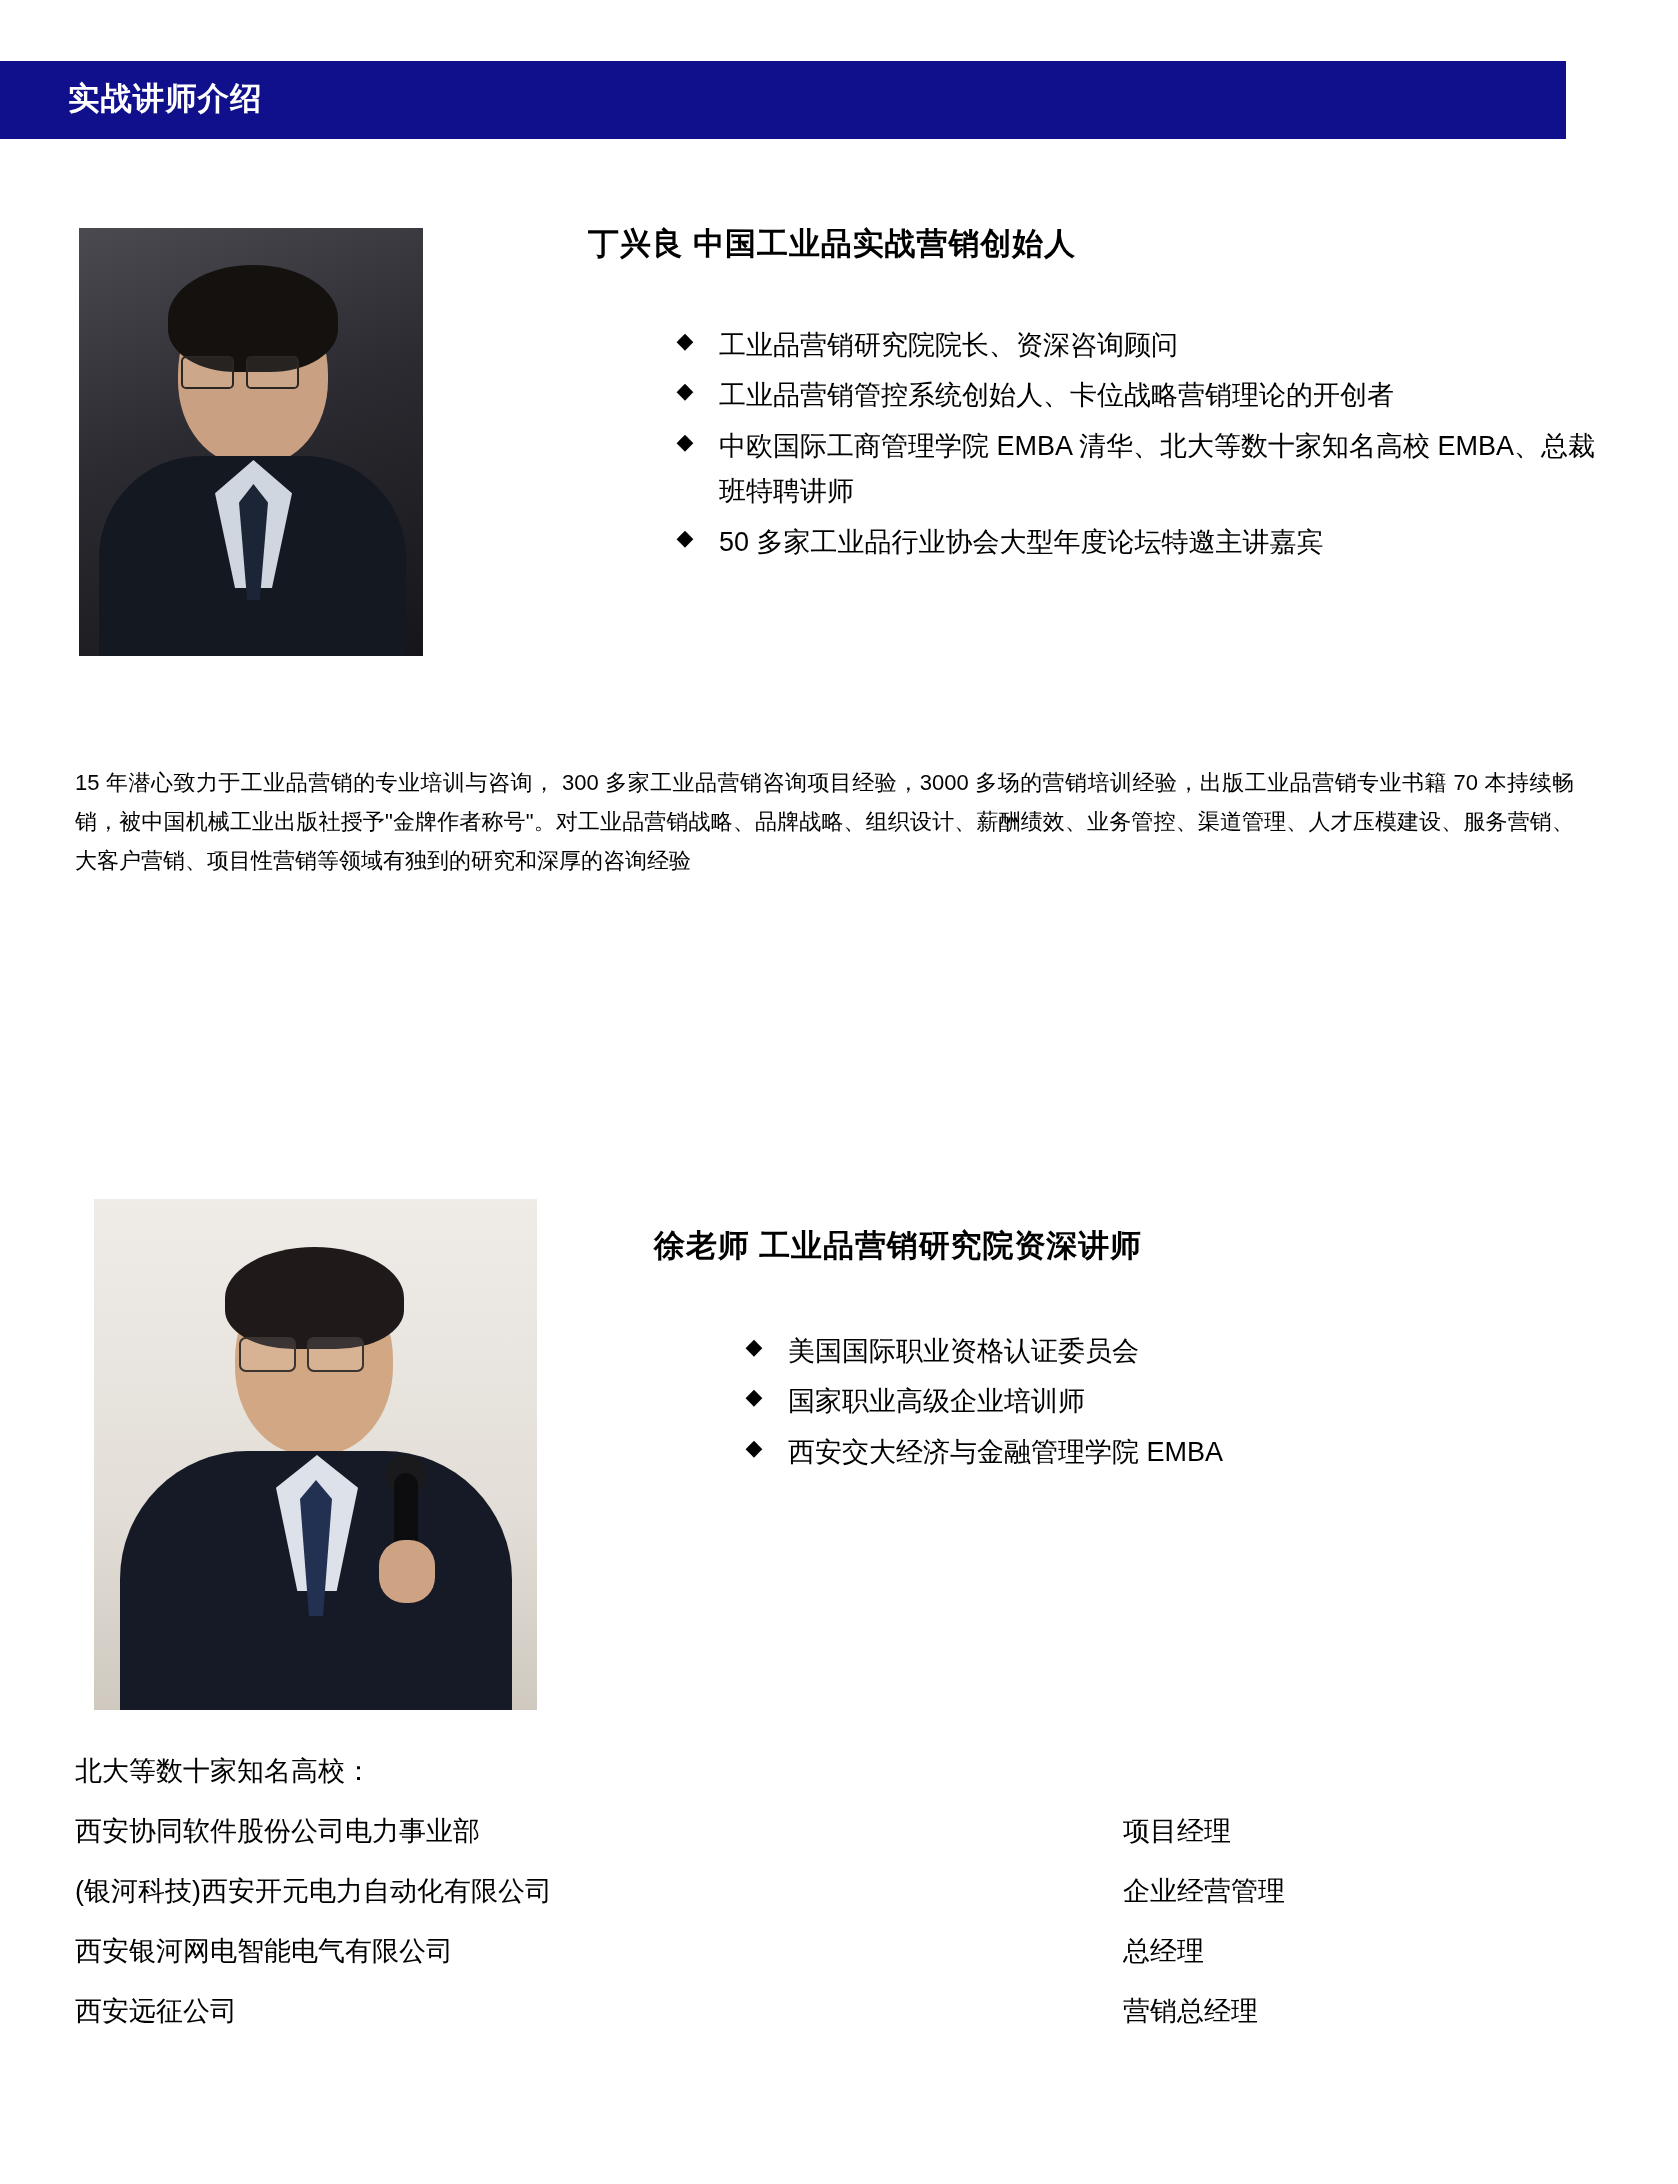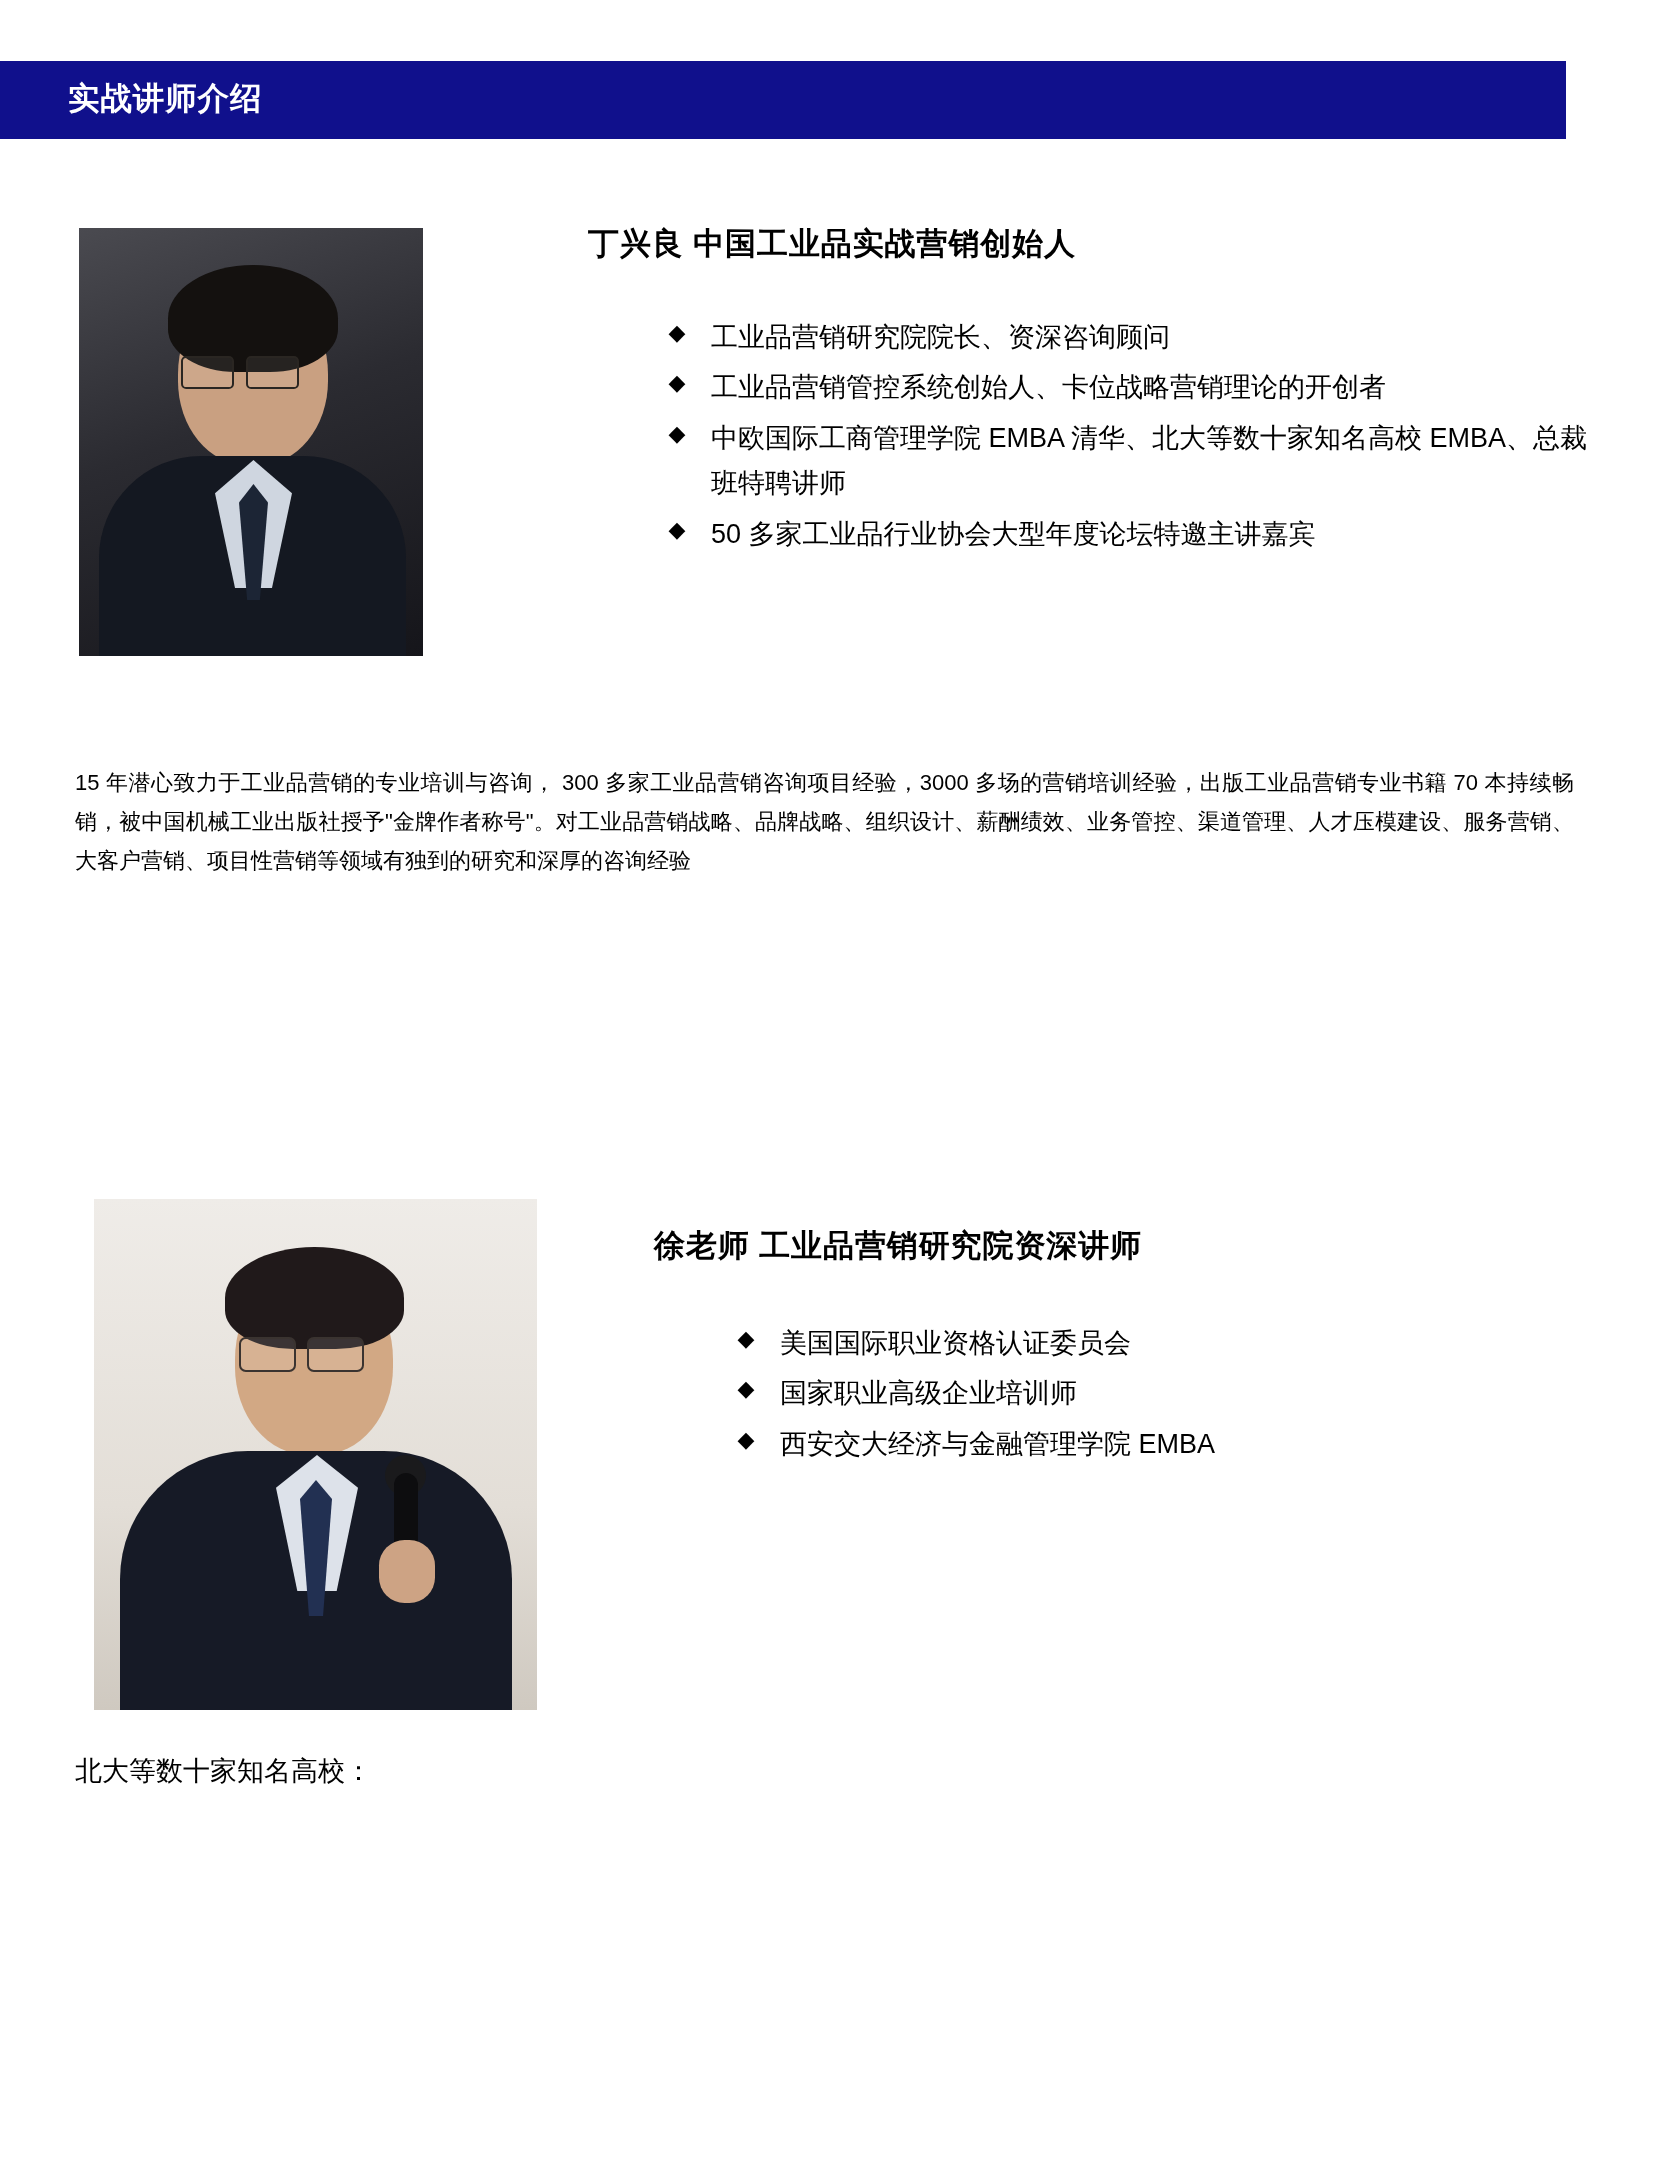--- a/index.html
+++ b/index.html
@@ -120,21 +120,21 @@
     position: absolute;
     left: 588px;
     top: 223px;
     font-size: 31px;
     font-weight: bold;
     letter-spacing: 0.9px;
   }
 
   ul.bullets {
     list-style: none;
-    margin: 8px;
+    margin: 16px;
     padding: 0;
   }
   ul.bullets li {
     position: relative;
     padding-left: 56px;
     font-size: 27px;
     line-height: 1.68;
     margin: 0 0 5.1px 0;
   }
   ul.bullets li:before {
@@ -346,15 +346,35 @@
   <div class="t2-name">徐老师  工业品营销研究院资深讲师</div>
 
   <ul class="bullets t2-bullets">
     <li>美国国际职业资格认证委员会</li>
     <li>国家职业高级企业培训师</li>
     <li>西安交大经济与金融管理学院  EMBA</li>
   </ul>
 
   <div class="exp-title">北大等数十家知名高校：</div>
 
+  <table class="exp-table">
+    <tbody>
+      <tr>
+        <td class="col-company">西安协同软件股份公司电力事业部</td>
+        <td class="col-role">项目经理</td>
+      </tr>
+      <tr>
+        <td class="col-company">(银河科技)西安开元电力自动化有限公司</td>
+        <td class="col-role"> 企业经营管理</td>
+      </tr>
+      <tr>
+        <td class="col-company">西安银河网电智能电气有限公司</td>
+        <td class="col-role">总经理</td>
+      </tr>
+      <tr>
+        <td class="col-company">西安远征公司</td>
+        <td class="col-role">营销总经理</td>
+      </tr>
+    </tbody>
+  </table>
 
 </div>
 
 
 </body></html>

